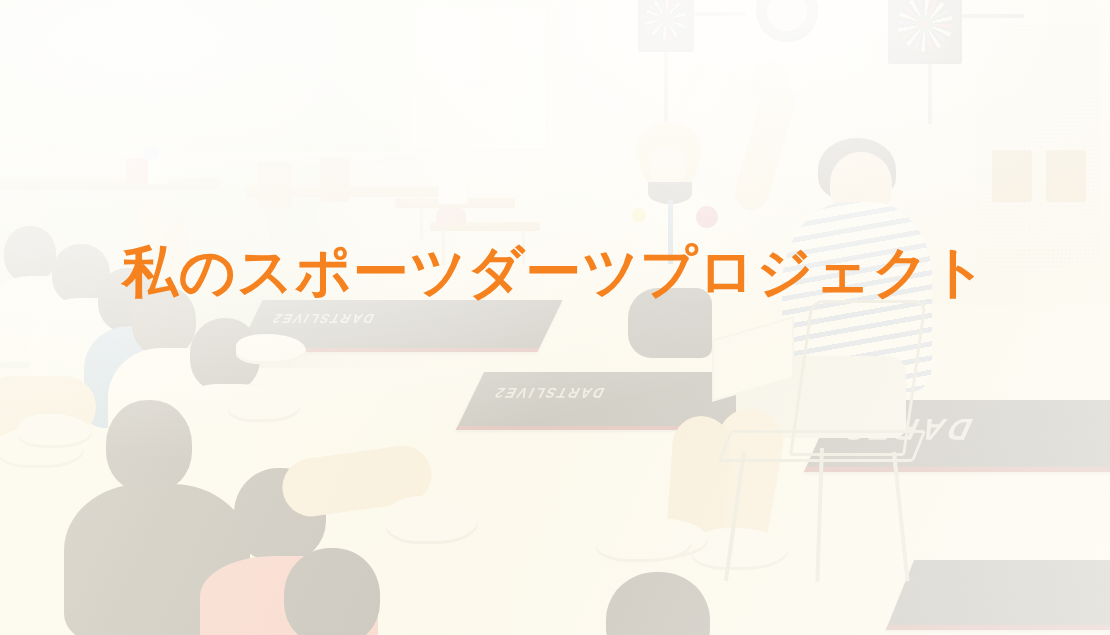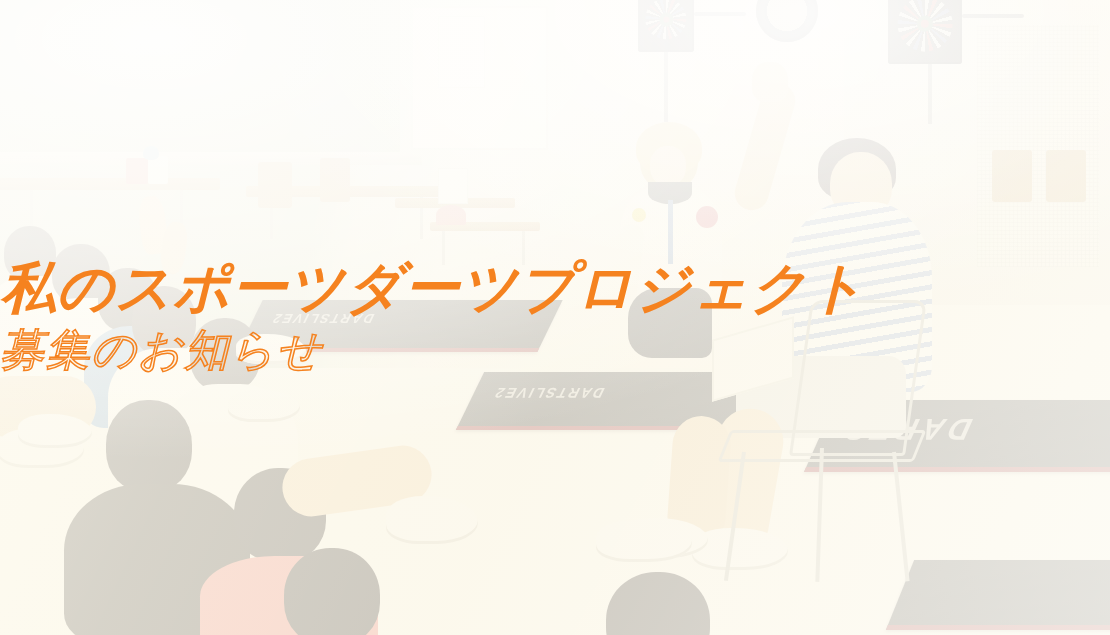--- a/index.html
+++ b/index.html
@@ -258,24 +258,24 @@
       radial-gradient(70% 60% at 72% 2%,
         rgba(255,255,255,.85) 0%,
         rgba(255,255,255,.35) 45%,
         rgba(255,255,255,0) 78%);
   }
 
   
   .caption {
     position: absolute;
     left: 0;
-    top: 259px;
+    top: 243px;
     width: 100%;
+    text-align: center;
     z-index: 6;
-    font-style: italic;
   }
   .title {
     margin: 0;
     font-size: 56px;
     line-height: 1.04;
     font-weight: 700;
     letter-spacing: .012em;
     color: #f5821f;
     white-space: nowrap;
   }
@@ -448,16 +448,15 @@
     <div style="position:absolute;left:162px;top:222px;width:24px;height:52px;border-radius:40%;background:#e6caa2;transform:rotate(8deg);"></div>
 
     <div class="wash-white"></div>
     <div class="wash-warm"></div>
     <div class="wash-topleft"></div>
     <div class="wash-topright"></div>
   </div>
 
   <div class="caption">
     <h1 class="title">私のスポーツダーツプロジェクト</h1>
-    <p class="subtitle">募集のお知らせ</p>
   </div>
 
 </div>
 
 </body></html>

